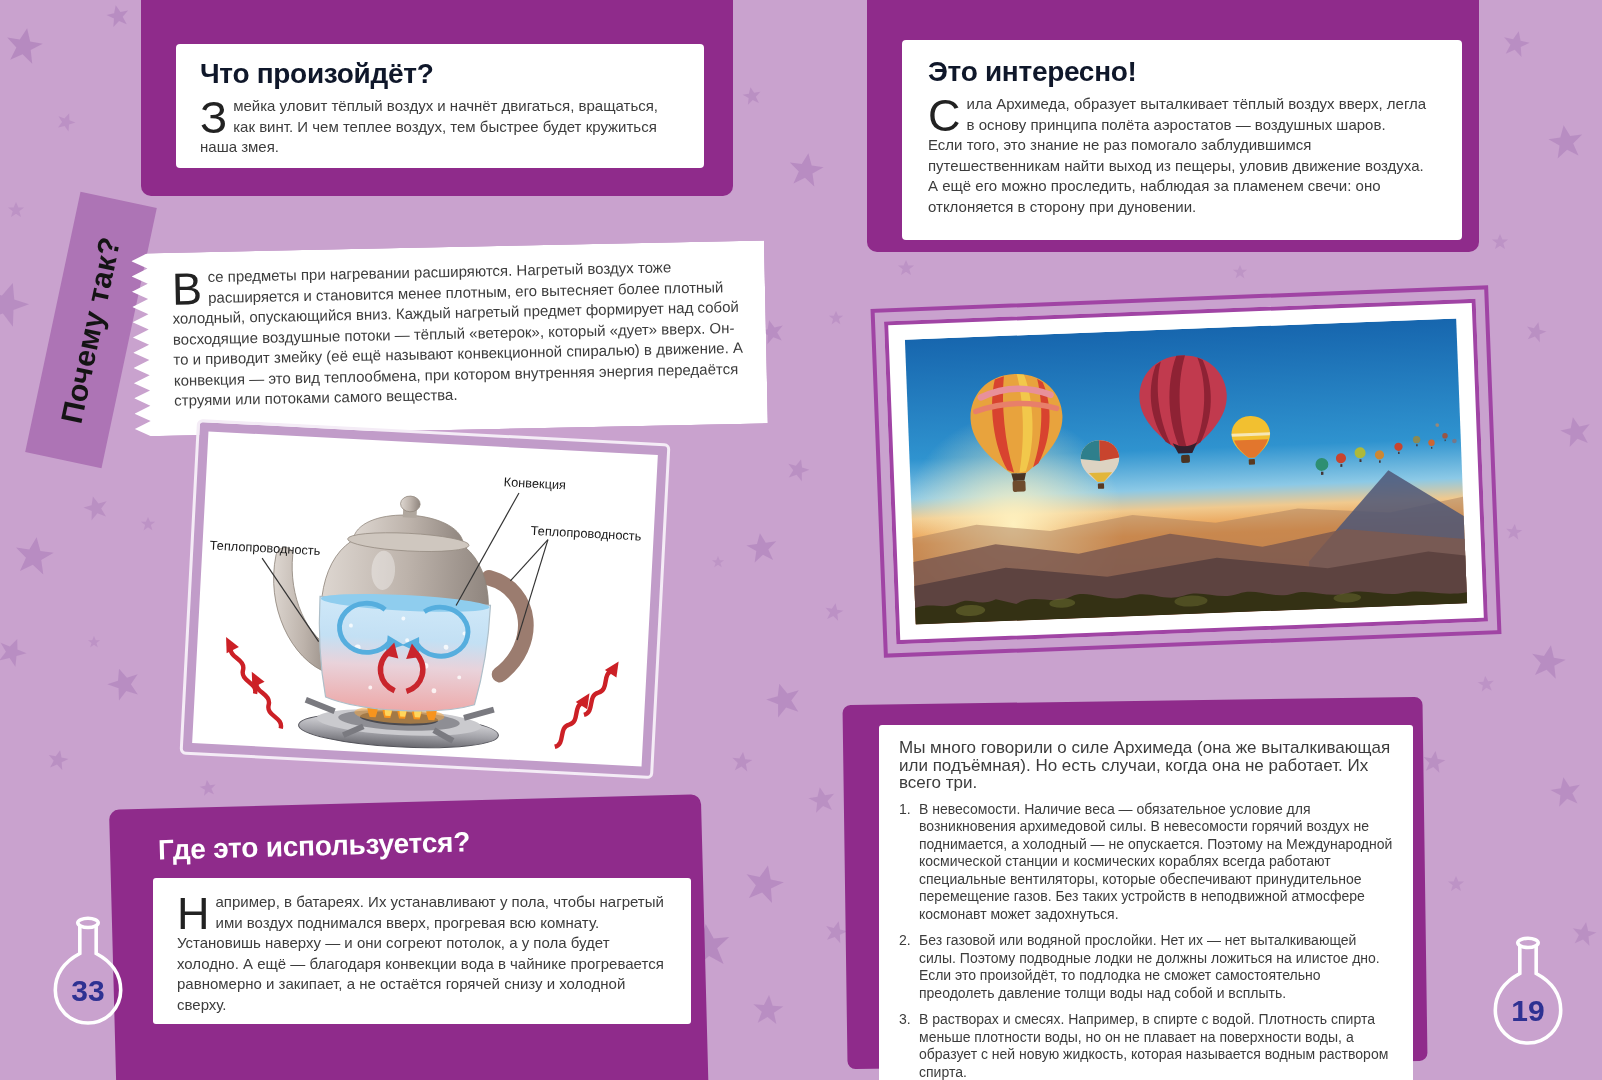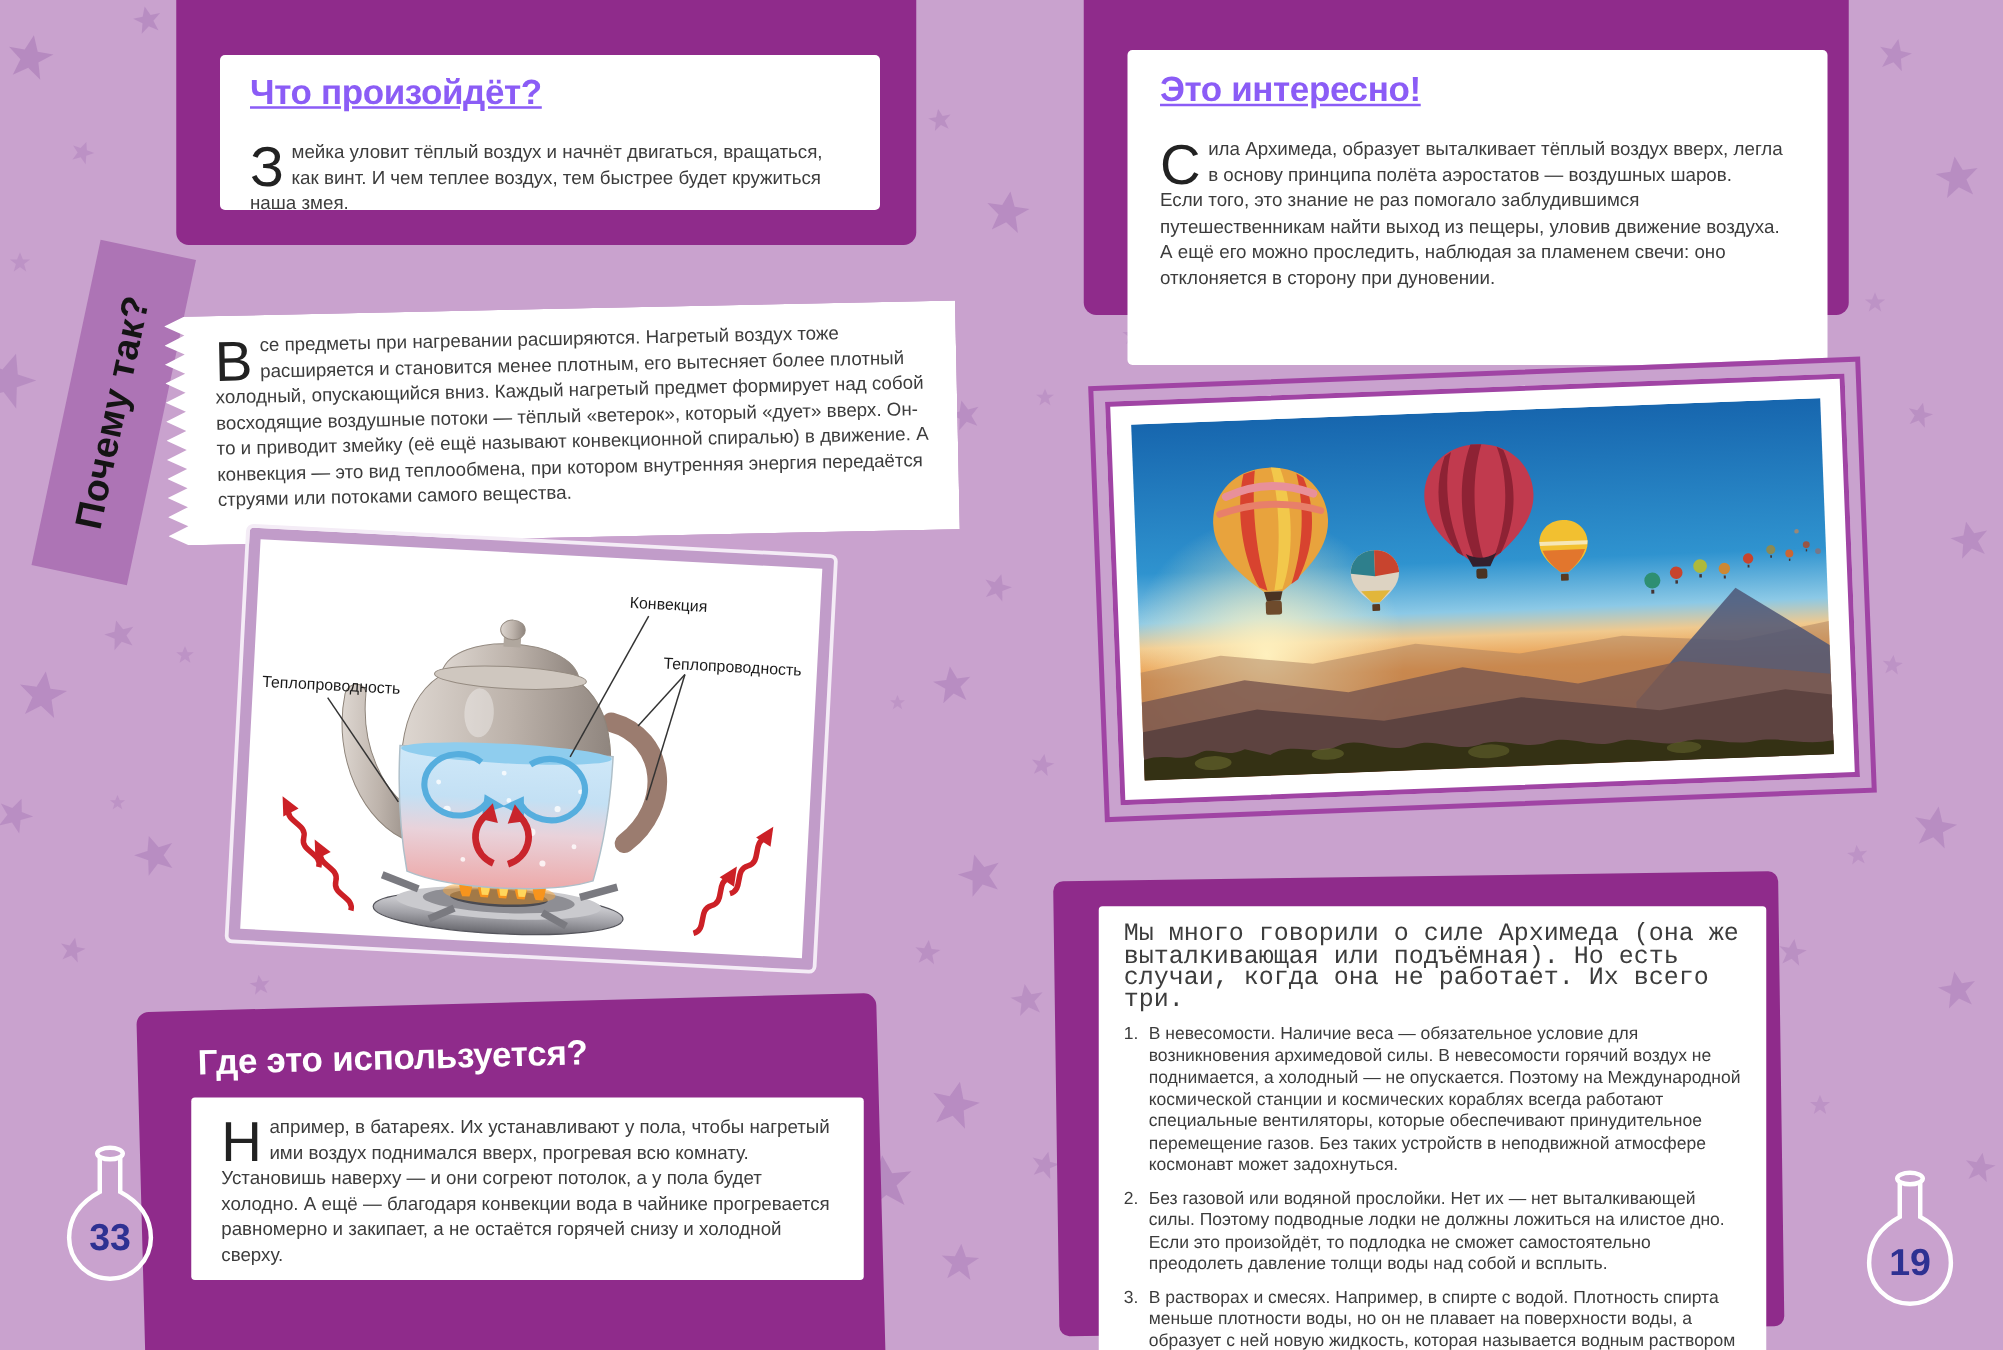--- a/index.html
+++ b/index.html
@@ -1,21 +1,21 @@
 <!DOCTYPE html>
 <html><head>
 <meta charset="utf-8">
 <style>
   html,body{margin:0;padding:0;background:#c9a2ce;}
   .spread{position:relative;width:1602px;height:1080px;background:#c9a2ce;overflow:hidden;
           font-family:"Liberation Sans","DejaVu Sans",sans-serif;color:#3c3c3c;}
   .stars{position:absolute;left:0;top:0;}
   .panel{position:absolute;background:#8f2b8b;border-radius:10px;}
   .card{position:absolute;background:#ffffff;border-radius:4px;box-sizing:border-box;}
-  .card-title{font-size:28px;font-weight:800;color:#8b5cf6;letter-spacing:-.3px;margin:2px 0 22px 0;text-decoration:underline;}
+  .card-title{font-size:28px;font-weight:800;color:#0f172a;letter-spacing:-.3px;margin:2px 0 6px 0;}
   .body-text{font-size:15px;line-height:20.5px;color:#3c3c3c;}
   .dropcap{float:left;font-size:45px;line-height:37px;margin:3px 6px 0 0;color:#222;font-weight:400;}
   .why-ribbon{position:absolute;left:-42px;top:291px;width:266px;height:78px;background:#ad74b5;
               transform:rotate(-78deg);display:flex;align-items:center;justify-content:center;
               font-size:30px;font-weight:800;color:#141414;letter-spacing:.5px;}
   .torn-note{position:absolute;left:133px;top:247px;width:633px;height:183px;background:#ffffff;
              transform:rotate(-1.2deg);box-sizing:border-box;padding:15px 20px 12px 40px;
              clip-path:polygon(16px 0%,100% 0%,100% 100%,16px 100%,0% 95.8%,16px 91.6%,0% 87.5%,16px 83.3%,
              0% 79.1%,16px 75%,0% 70.8%,16px 66.6%,0% 62.5%,16px 58.3%,0% 54.1%,16px 50%,0% 45.8%,
              16px 41.6%,0% 37.5%,16px 33.3%,0% 29.1%,16px 25%,0% 20.8%,16px 16.6%,0% 12.5%,16px 8.3%,0% 4.1%);}
@@ -23,21 +23,21 @@
                transform:rotate(3deg);border:9px solid #c19cc9;outline:3px solid #f4ecf6;border-radius:3px;
                box-sizing:border-box;display:flex;align-items:center;justify-content:center;}
   .usage-panel{position:absolute;left:113px;top:802px;width:592px;height:312px;background:#8f2b8b;
                border-radius:10px;transform:rotate(-1.5deg);box-sizing:border-box;padding:26px 0 0 48px;}
   .usage-title{font-size:28px;font-weight:800;color:#ffffff;letter-spacing:-.2px;}
   .photo-wrap{position:absolute;left:877px;top:297px;transform:rotate(-2.2deg);}
   .photo-outer{border:4px solid #a044a4;background:#c9a2ce;padding:9px;}
   .photo-mid{border:4px solid #a044a4;background:#ffffff;padding:15px;}
   .photo-mid svg{display:block;}
   .exc-card{padding:14px 20px;}
-  .exc-intro{font-size:20px;line-height:17.5px;margin-bottom:9px;font-family:Liberation Mono, monospace;}
+  .exc-intro{font-size:17px;line-height:17.5px;margin-bottom:9px;}
   .exc-item{display:flex;font-size:14px;line-height:17.5px;margin-bottom:9px;}
   .exc-item .num{width:20px;flex:0 0 20px;}
   .flask{position:absolute;width:92px;height:138px;}
   .flask .num{position:absolute;left:0;top:66px;width:100%;text-align:center;
               font-size:30px;font-weight:800;color:#2e3192;}
   .diagram-label{font-size:13px;fill:#1a1a1a;}
 </style>
 </head>
 <body>
 
@@ -230,21 +230,21 @@
 
   <div class="flask" style="left:42px;top:908px;">
     <svg width="92" height="138" viewBox="0 0 90 130">
       <ellipse cx="45" cy="12" rx="10" ry="4.5" fill="none" stroke="#ffffff" stroke-width="3.5"></ellipse>
       <path d="M37,15 L37,42 C22,50 13,62 13,78 a32,32 0 1 0 64,0 C77,62 68,50 53,42 L53,15" fill="none" stroke="#ffffff" stroke-width="3.5" stroke-linecap="round"></path>
     </svg>
     <div class="num">33</div>
   </div>
 
   <div class="panel" style="left:867px;top:-18px;width:612px;height:270px;">
-    <div class="card" style="left:35px;top:58px;width:560px;height:252px;padding:14px 26px;">
+    <div class="card" style="left:35px;top:58px;width:560px;height:200px;padding:14px 26px;">
       <div class="card-title">Это интересно!</div>
       <div class="body-text">
         <span class="dropcap">С</span><span>ила Архимеда, образует выталкивает тёплый воздух вверх, легла в основу принципа полёта аэростатов — воздушных шаров.</span>
         <div>Если того, это знание не раз помогало заблудившимся путешественникам найти выход из пещеры, уловив движение воздуха. А ещё его можно проследить, наблюдая за пламенем свечи: оно отклоняется в сторону при дуновении.</div>
       </div>
     </div>
   </div>
 
   <div class="photo-wrap">
     <div class="photo-outer">

